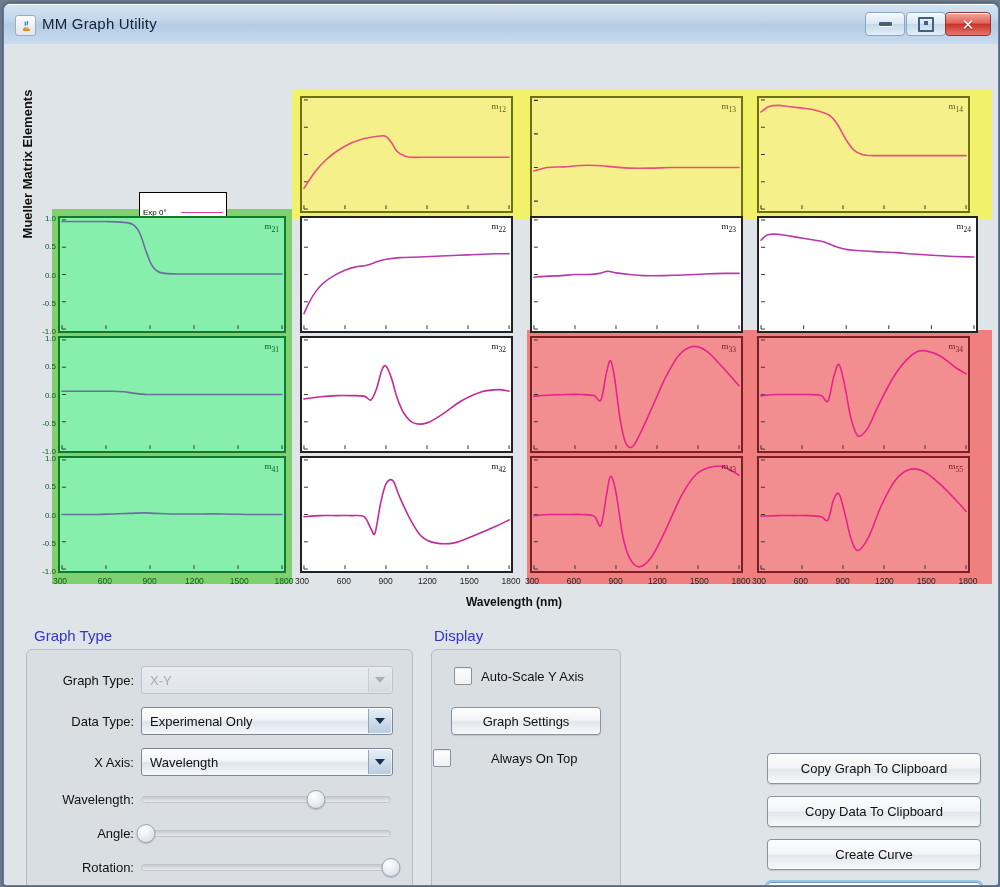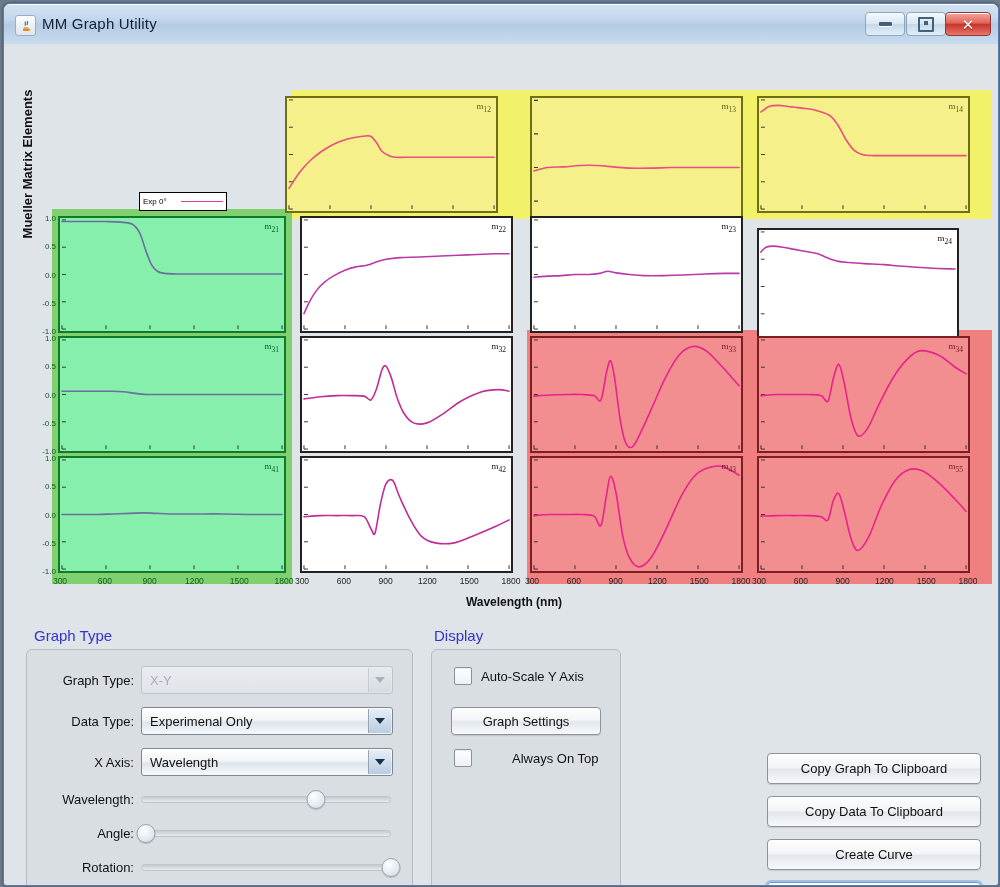--- a/index.html
+++ b/index.html
@@ -58,21 +58,21 @@
   #graph-area{position:absolute;left:0;top:0;width:994px;height:535px;}
   #ylabel{
     position:absolute;left:16px;top:200px;width:160px;
     transform:rotate(-90deg);transform-origin:left top;
     font-size:13px;font-weight:bold;color:#111;text-align:center;
     white-space:nowrap;
   }
   #legend{
     position:absolute;left:135px;top:148px;width:80px;height:15px;
     background:#fff;border:1px solid #000;
-    display:flex;align-items:center;gap:14px;padding:1px 3px;
+    display:flex;align-items:center;gap:14px;padding:12px 3px;
   }
   #legend .lg-text{font-size:8px;color:#000;}
   #legend .lg-line{flex:1;height:0;border-top:1.5px solid #e0409a;}
 
   
   .band{position:absolute;}
   #band-yellow{left:288px;top:46px;width:700px;height:129px;background:#f2f26a;}
   #band-green{left:48px;top:165px;width:240px;height:375px;background:#80d070;}
   #band-red{left:523px;top:286px;width:465px;height:254px;background:#f08080;}
 
@@ -216,21 +216,21 @@
       <div class="band" id="band-red"></div>
 
       <div id="ylabel">Mueller Matrix Elements</div>
 
       <div id="legend">
         <span class="lg-text">Exp 0°</span>
         <span class="lg-line"></span>
       </div>
 
       <div id="cells-host">
-          <div class="cellwrap" style="left: 281px; top: 52px; width: 213px; height: 117px;">
+          <div class="cellwrap" style="left: 296px; top: 52px; width: 213px; height: 117px;">
             <div class="plot yellow">
        <svg class="ticksvg" viewBox="0 0 213 117" preserveAspectRatio="none">
                 <line x1="2" y1="115" x2="2" y2="111" stroke="#333" stroke-width="1"></line>
                 <line x1="43.800000000000004" y1="115" x2="43.800000000000004" y2="111" stroke="#333" stroke-width="1"></line>
                 <line x1="85.60000000000001" y1="115" x2="85.60000000000001" y2="111" stroke="#333" stroke-width="1"></line>
                 <line x1="127.39999999999999" y1="115" x2="127.39999999999999" y2="111" stroke="#333" stroke-width="1"></line>
                 <line x1="169.20000000000002" y1="115" x2="169.20000000000002" y2="111" stroke="#333" stroke-width="1"></line>
                 <line x1="211" y1="115" x2="211" y2="111" stroke="#333" stroke-width="1"></line>
                 <line x1="2" y1="2" x2="6" y2="2" stroke="#333" stroke-width="1"></line>
                 <line x1="2" y1="30.25" x2="6" y2="30.25" stroke="#333" stroke-width="1"></line>
@@ -342,21 +342,21 @@
                 <line x1="2" y1="58.5" x2="6" y2="58.5" stroke="#333" stroke-width="1"></line>
                 <line x1="2" y1="86.75" x2="6" y2="86.75" stroke="#333" stroke-width="1"></line>
                 <line x1="2" y1="115" x2="6" y2="115" stroke="#333" stroke-width="1"></line>
               </svg>
        <svg class="curve" viewBox="0 0 213 117" preserveAspectRatio="none">
          <path d="M2.00,61.33C4.32,61.14 11.29,60.48 15.93,60.20C20.58,59.91 25.22,59.91 29.87,59.63C34.51,59.35 39.16,58.69 43.80,58.50C48.44,58.31 53.55,58.69 57.73,58.50C61.91,58.31 65.63,57.93 68.88,57.37C72.13,56.80 74.45,55.20 77.24,55.11C80.03,55.02 81.88,56.24 85.60,56.80C89.32,57.37 94.89,58.03 99.53,58.50C104.18,58.97 107.66,59.44 113.47,59.63C119.27,59.82 127.40,59.72 134.37,59.63C141.33,59.54 148.30,59.35 155.27,59.06C162.23,58.78 169.20,58.22 176.17,57.94C183.13,57.65 191.26,57.46 197.07,57.37C202.87,57.28 208.68,57.37 211.00,57.37" fill="none" stroke="#b83aa8" stroke-width="1.6" stroke-linecap="round" stroke-linejoin="round" vector-effect="non-scaling-stroke"></path>
        </svg>
        <div class="mlabel">m<sub>23</sub></div>
      </div>
           </div>
-          <div class="cellwrap" style="left: 753px; top: 172px; width: 202px; height: 117px; margin-top: 12px;">
+          <div class="cellwrap" style="left: 753px; top: 172px; width: 221px; height: 117px;">
             <div class="plot white">
        <svg class="ticksvg" viewBox="0 0 213 117" preserveAspectRatio="none">
                 <line x1="2" y1="115" x2="2" y2="111" stroke="#333" stroke-width="1"></line>
                 <line x1="43.800000000000004" y1="115" x2="43.800000000000004" y2="111" stroke="#333" stroke-width="1"></line>
                 <line x1="85.60000000000001" y1="115" x2="85.60000000000001" y2="111" stroke="#333" stroke-width="1"></line>
                 <line x1="127.39999999999999" y1="115" x2="127.39999999999999" y2="111" stroke="#333" stroke-width="1"></line>
                 <line x1="169.20000000000002" y1="115" x2="169.20000000000002" y2="111" stroke="#333" stroke-width="1"></line>
                 <line x1="211" y1="115" x2="211" y2="111" stroke="#333" stroke-width="1"></line>
                 <line x1="2" y1="2" x2="6" y2="2" stroke="#333" stroke-width="1"></line>
                 <line x1="2" y1="30.25" x2="6" y2="30.25" stroke="#333" stroke-width="1"></line>
@@ -646,21 +646,21 @@
     <div class="grouptitle" id="dsp-title">Display</div>
     <div class="groupbox" id="dsp-box"></div>
 
     <div class="chkrow" style="left:450px;top:623px;">
       <span class="chkbox"></span>
       <span class="chklabel">Auto-Scale Y Axis</span>
     </div>
 
     <div class="btn" id="btn-graph-settings">Graph Settings</div>
 
-    <div class="chkrow" style="left:450px;top:705px;gap:40px;">
+    <div class="chkrow" style="left:429px;top:705px;gap:40px;">
       <span class="chkbox"></span>
       <span class="chklabel">Always On Top</span>
     </div>
 
     <div class="btn" id="btn-copy-graph">Copy Graph To Clipboard</div>
     <div class="btn" id="btn-copy-data">Copy Data To Clipboard</div>
     <div class="btn" id="btn-create-curve">Create Curve</div>
     <div class="btn focused" id="btn-close2">Close</div>
 
   </div>

